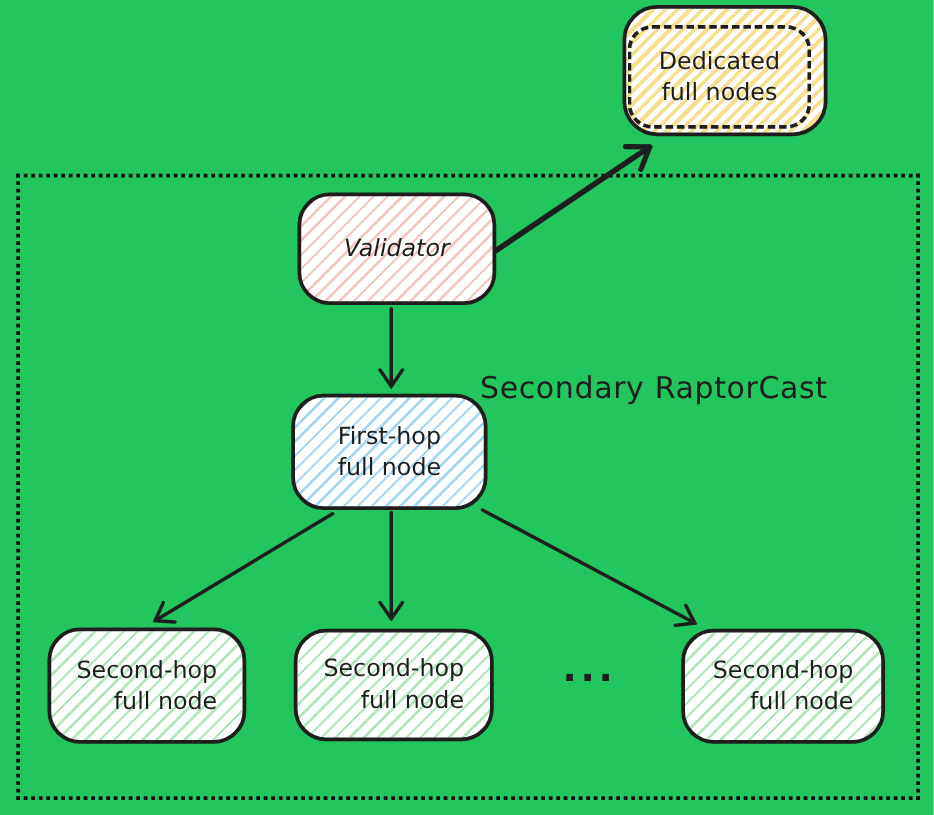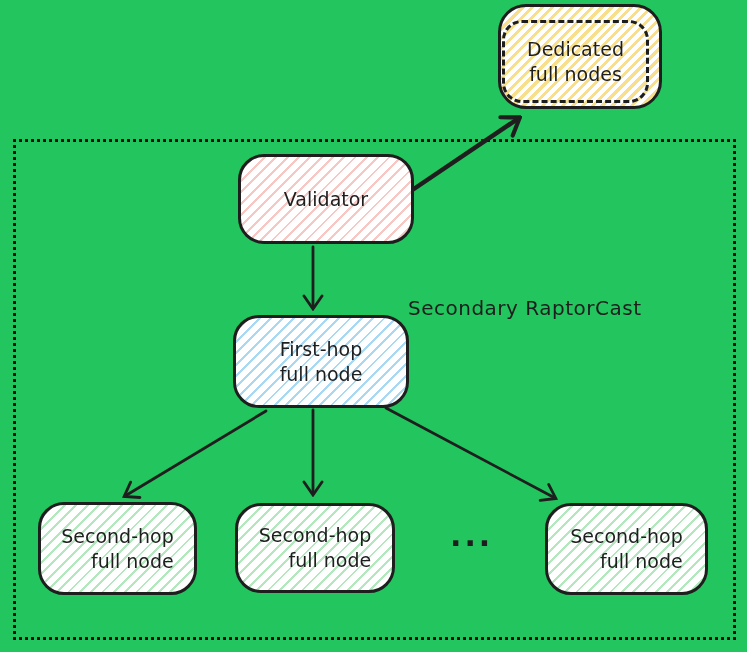--- a/index.html
+++ b/index.html
@@ -17,23 +17,23 @@
   
   .region {
     position: absolute;
     left: 13px; top: 139px;
     width: 723px; height: 501px;
     border: 3px dotted #111111;
   }
 
   .region-label {
     position: absolute;
-    left: 408px; top: 296px;
+    left: 384px; top: 296px;
     width: 320px;
-    font-size: 20px;
+    font-size: 24px;
     letter-spacing: 0.5px;
     white-space: nowrap;
     color: #1e1e1e;
   }
 
   
   .node {
     position: absolute;
     border: 3px solid #1e1e1e;
     border-radius: 26px;
@@ -45,22 +45,22 @@
     line-height: 1.3;
     white-space: pre-line;
     background-color: #ffffff;
   }
 
   .hatch-pink   { background-image: repeating-linear-gradient(135deg, #f6c7c3 0 2px, transparent 2px 8px); }
   .hatch-blue   { background-image: repeating-linear-gradient(135deg, #a9d8f3 0 2px, transparent 2px 8px); }
   .hatch-green  { background-image: repeating-linear-gradient(135deg, #b3e8bf 0 2px, transparent 2px 8px); text-align: right; }
   .hatch-yellow { background-image: repeating-linear-gradient(135deg, #f7df8e 0 3px, transparent 3px 7px); }
 
-  .node-validator  { left: 238px; top: 154px; width: 176px; height: 90px; }
-  .node-firsthop   { left: 233px; top: 315px; width: 176px; height: 93px; }
+  .node-validator  { left: 238px; top: 154px; width: 159px; height: 90px; font-style: italic; }
+  .node-firsthop   { left: 233px; top: 315px; width: 157px; height: 93px; }
   .node-secondhop1 { left: 38px;  top: 502px; width: 159px; height: 93px; }
   .node-secondhop2 { left: 235px; top: 503px; width: 160px; height: 90px; }
   .node-secondhop3 { left: 545px; top: 503px; width: 163px; height: 92px; }
 
   
   .dedicated-back {
     position: absolute;
     left: 498px; top: 4px;
     width: 164px; height: 105px;
     border: 3px solid #1e1e1e;

